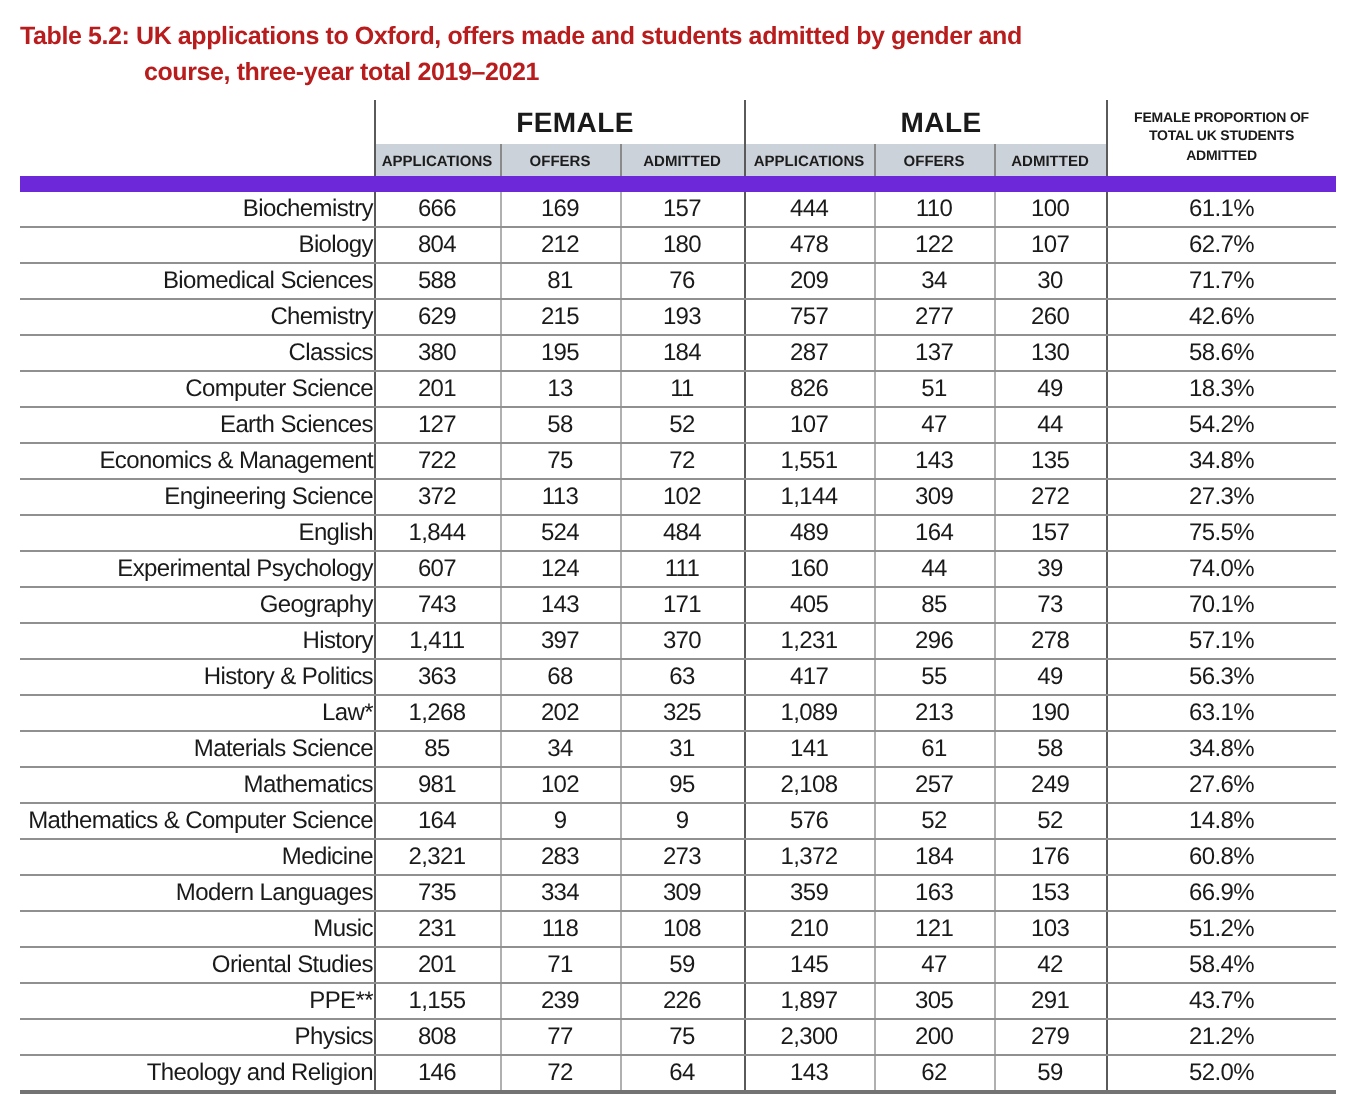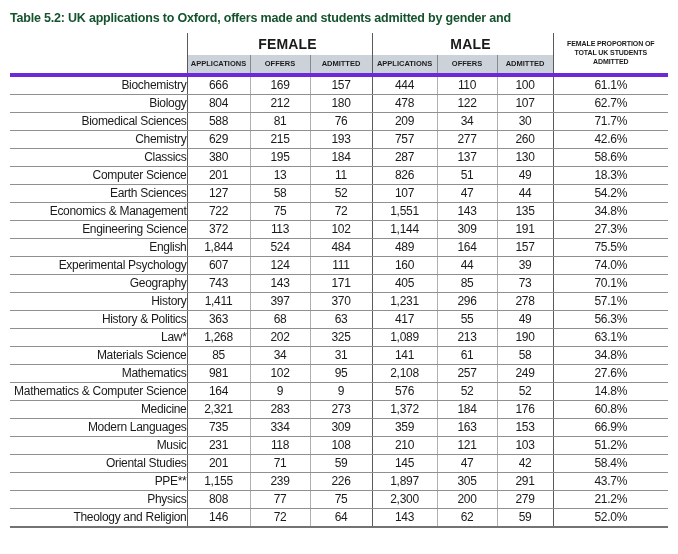--- a/index.html
+++ b/index.html
@@ -10,21 +10,21 @@
     font-family: "Liberation Sans", sans-serif;
     color: #1a1a1a;
     overflow: hidden;
   }
   .title-block {
     margin: 10px 0 0 10px;
     font-weight: bold;
     font-size: 12.5px;
     line-height: 1.4;
     letter-spacing: -0.2px;
-    color: #14532d;
+    color: #b91c1c;
   }
   .title-line2 { margin-left: 62px; }
 
   table.data-table {
     border-collapse: collapse;
     table-layout: fixed;
     width: 658px;
     margin: 5px 0 0 10px;
   }
   th, td { padding: 0; }
@@ -50,21 +50,21 @@
   }
   .prop-head {
     font-size: 7px;
     font-weight: bold;
     text-transform: uppercase;
     text-align: center;
     line-height: 1.3;
     padding: 0 3px;
     letter-spacing: -0.1px;
   }
-  .bb { border-bottom: 4px solid #6d28d9; }
+  .bb { border-bottom: 8px solid #6d28d9; }
 
   
   .v-dark { border-left: 1px solid #5a5a5a; }
   .v-mid  { border-left: 1px solid #8a8a8a; }
   .v-light{ border-left: 1px solid #b0b0b0; }
 
   
   tbody td {
     height: 17px;
     line-height: 17px;
@@ -76,20 +76,21 @@
   }
   tbody td.course { text-align: right; padding-left: 4px; }
   tbody td.num    { text-align: center; }
   tbody tr:last-child td { border-bottom: 2px solid #737373; }
 </style>
 </head>
 <body>
 
 <div class="title-block">
   <div class="title-line1">Table 5.2: UK applications to Oxford, offers made and students admitted by gender and</div>
+  <div class="title-line2">course, three-year total 2019–2021</div>
 </div>
 
 <table class="data-table">
   <colgroup>
     <col style="width:177px">
     <col style="width:63px">
     <col style="width:60px">
     <col style="width:62px">
     <col style="width:65px">
     <col style="width:60px">
@@ -194,21 +195,21 @@
         <td class="num v-light">135</td>
         <td class="num v-dark">34.8%</td>
       </tr>
       <tr>
         <td class="course">Engineering Science</td>
         <td class="num v-dark">372</td>
         <td class="num v-light">113</td>
         <td class="num v-light">102</td>
         <td class="num v-dark">1,144</td>
         <td class="num v-light">309</td>
-        <td class="num v-light">191</td>
+        <td class="num v-light">272</td>
         <td class="num v-dark">27.3%</td>
       </tr>
       <tr>
         <td class="course">English</td>
         <td class="num v-dark">1,844</td>
         <td class="num v-light">524</td>
         <td class="num v-light">484</td>
         <td class="num v-dark">489</td>
         <td class="num v-light">164</td>
         <td class="num v-light">157</td>

